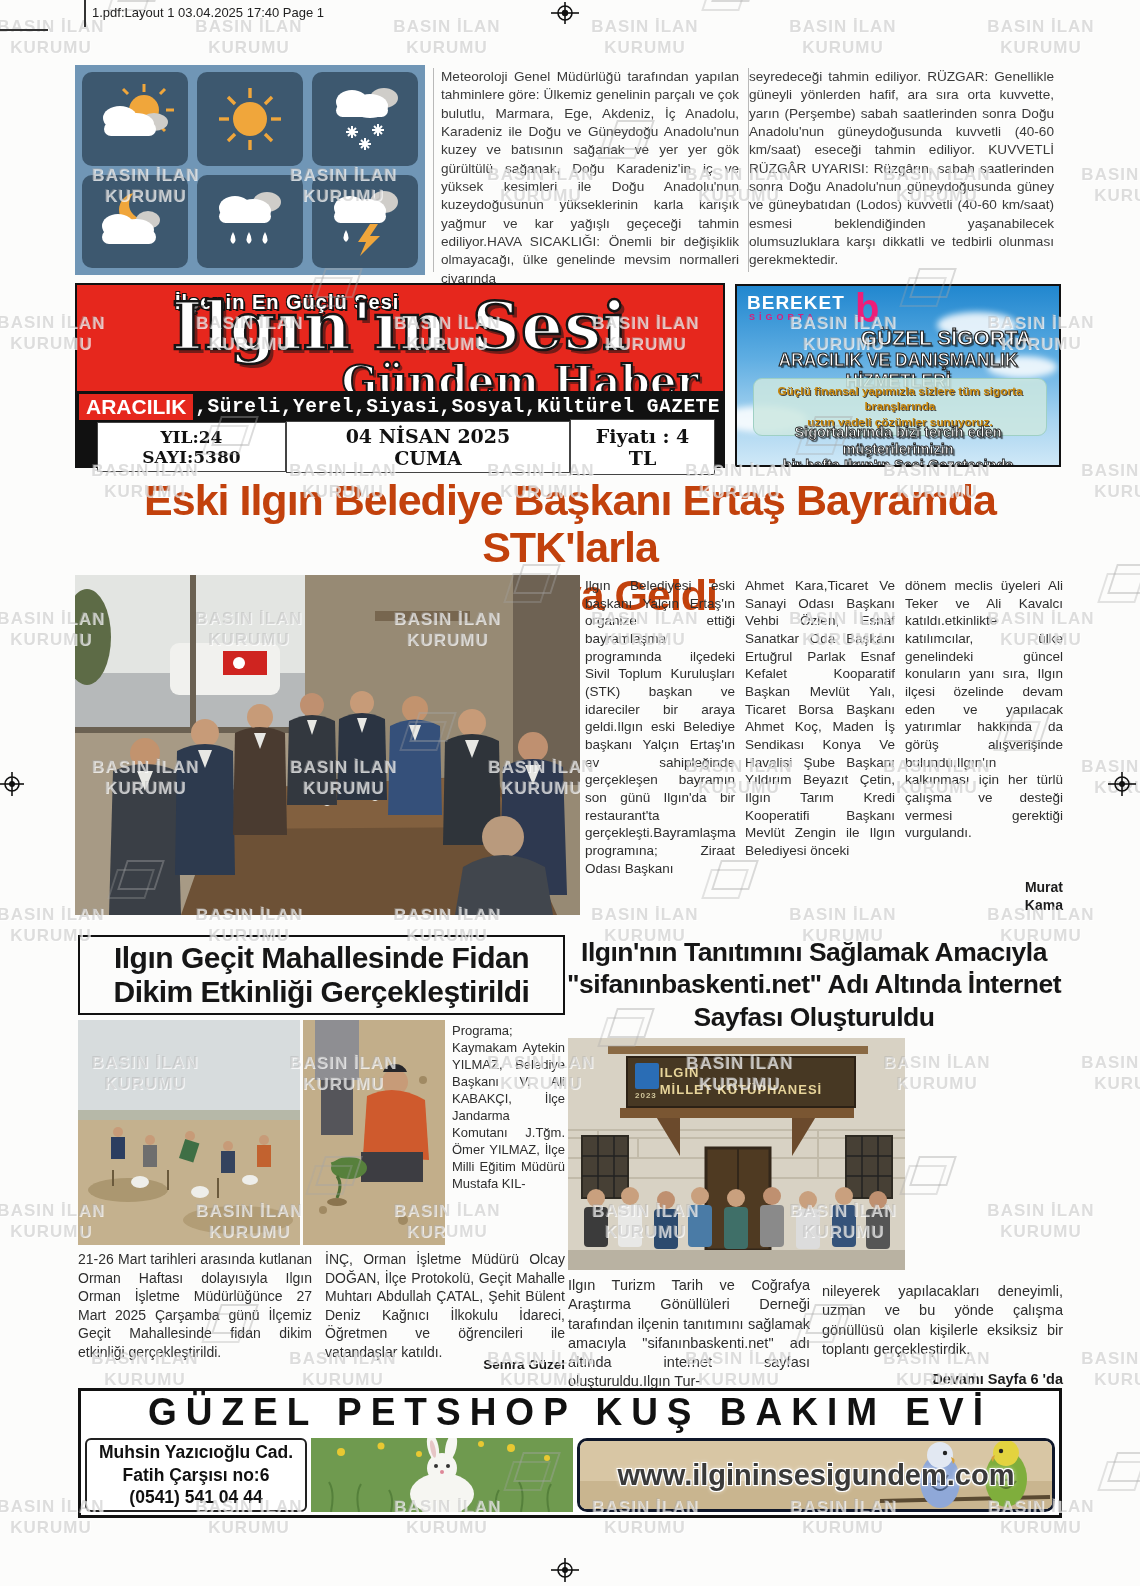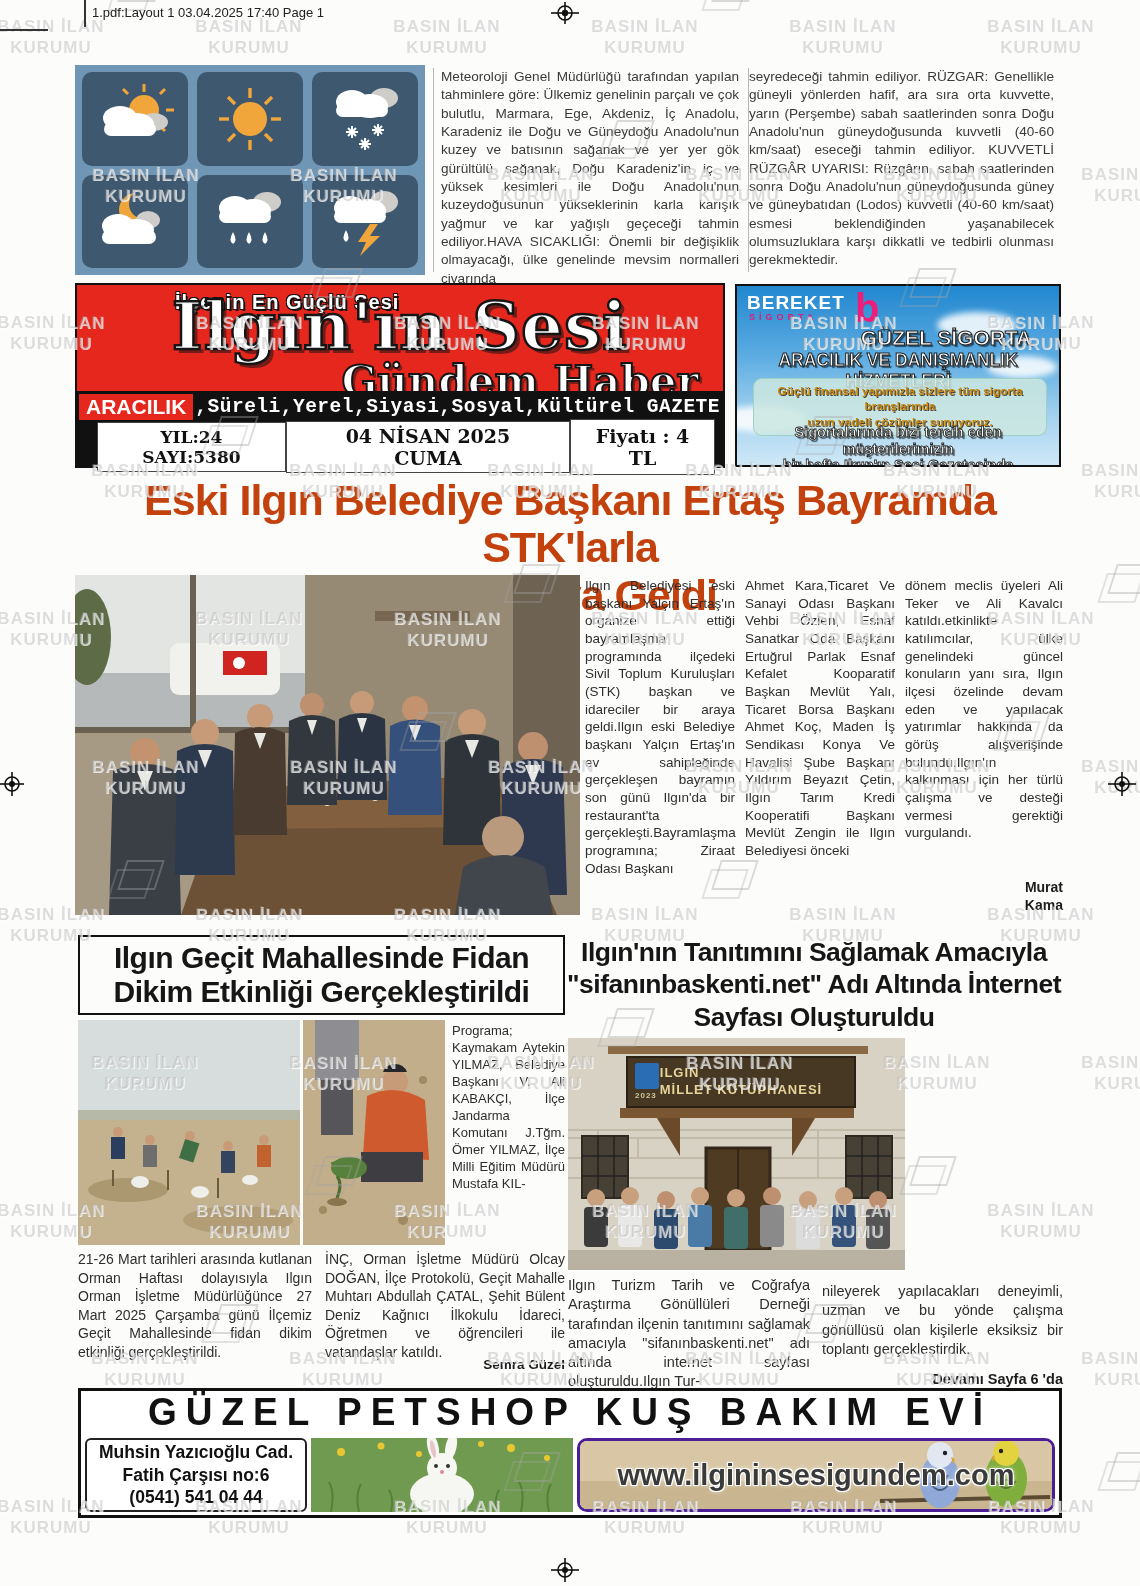--- a/index.html
+++ b/index.html
@@ -93,21 +93,21 @@
   .pet-title{position:absolute;left:0;top:0;width:100%;text-align:center;font-weight:800;
       font-size:37px;letter-spacing:9px;color:#111;transform:scaleY(1.05);}
   .pet-row{position:absolute;left:4px;top:47px;right:4px;height:74px;display:flex;gap:4px;}
   .pet-addr{width:218px;border:2px solid #222;border-radius:6px;display:flex;align-items:center;
       justify-content:center;text-align:center;font-weight:800;font-size:17.5px;line-height:1.3;
       color:#111;white-space:pre-line;}
   .pet-photo{position:relative;overflow:hidden;}
   .pet-web{position:absolute;inset:0;display:flex;align-items:center;justify-content:center;
       font-weight:800;font-size:29px;color:#3a3a3a;
       text-shadow:0 0 5px #fff,1px 1px 0 #fff,-1px -1px 0 #fff,1px -1px 0 #fff,-1px 1px 0 #fff;}
-  .budgie-frame{flex:1;border:3px solid #4c1d95;border-radius:10px;overflow:hidden;position:relative;}
+  .budgie-frame{flex:1;border:3px solid #0f172a;border-radius:10px;overflow:hidden;position:relative;}
 </style>
 </head>
 <body>
 
 <div class="page">
 
   <div class="tick-v"></div>
   <div class="tick-h"></div>
   <div class="print-header">1.pdf:Layout 1  03.04.2025  17:40  Page 1</div>
 

